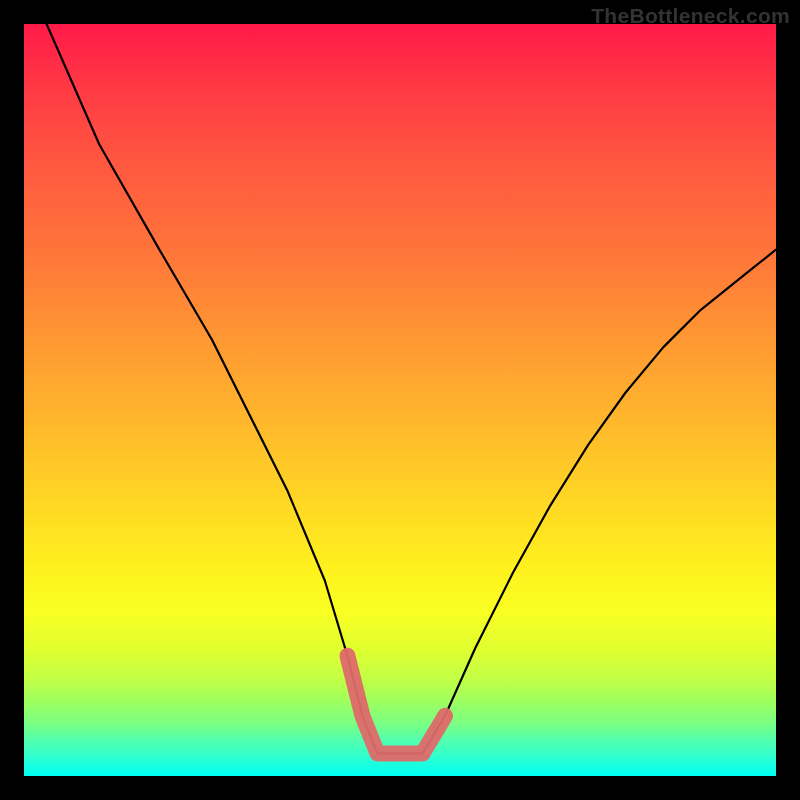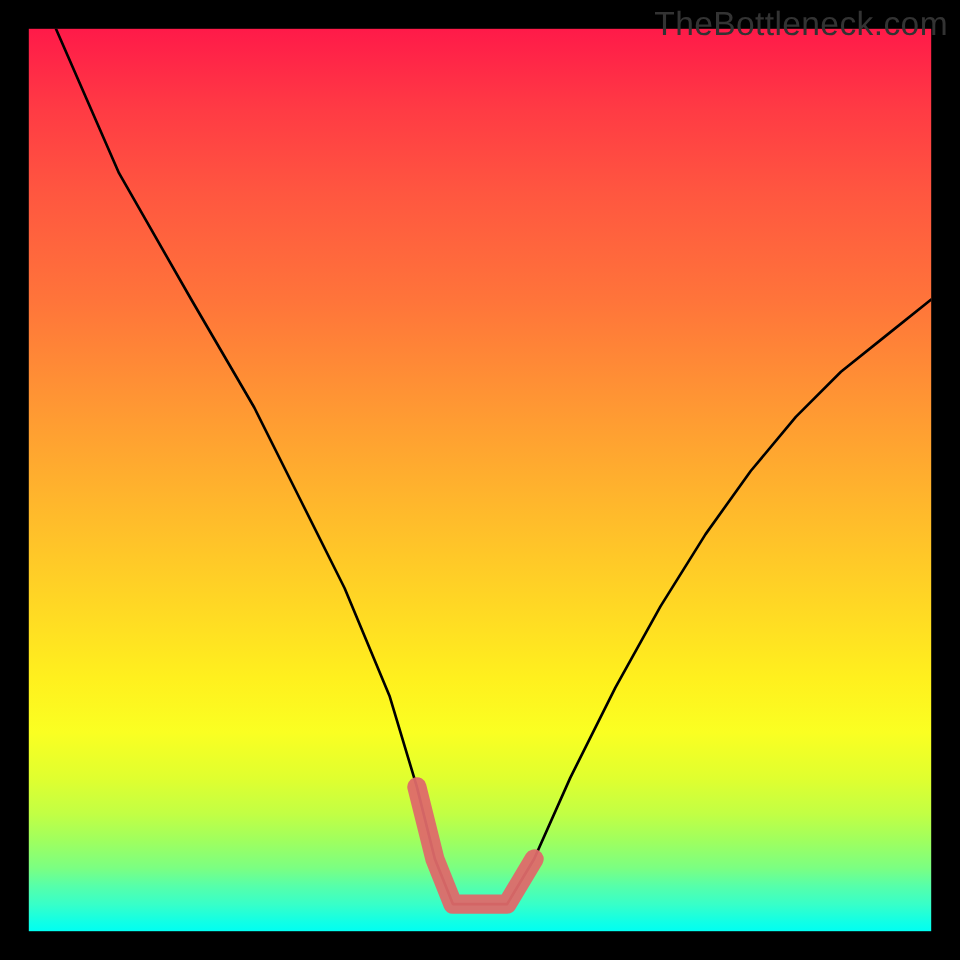--- a/index.html
+++ b/index.html
@@ -15,22 +15,22 @@
     position: relative;
     width: 800px;
     height: 800px;
     background: #000;
   }
   .watermark {
     position: absolute;
     top: 4px;
     right: 10px;
     color: #333333;
-    font-size: 28px;
-    font-weight: normal;
+    font-size: 21px;
+    font-weight: bold;
     letter-spacing: 0.3px;
     z-index: 50;
   }
   .plot-area {
     position: absolute;
     left: 24px;
     top: 24px;
     width: 752px;
     height: 752px;
   }

